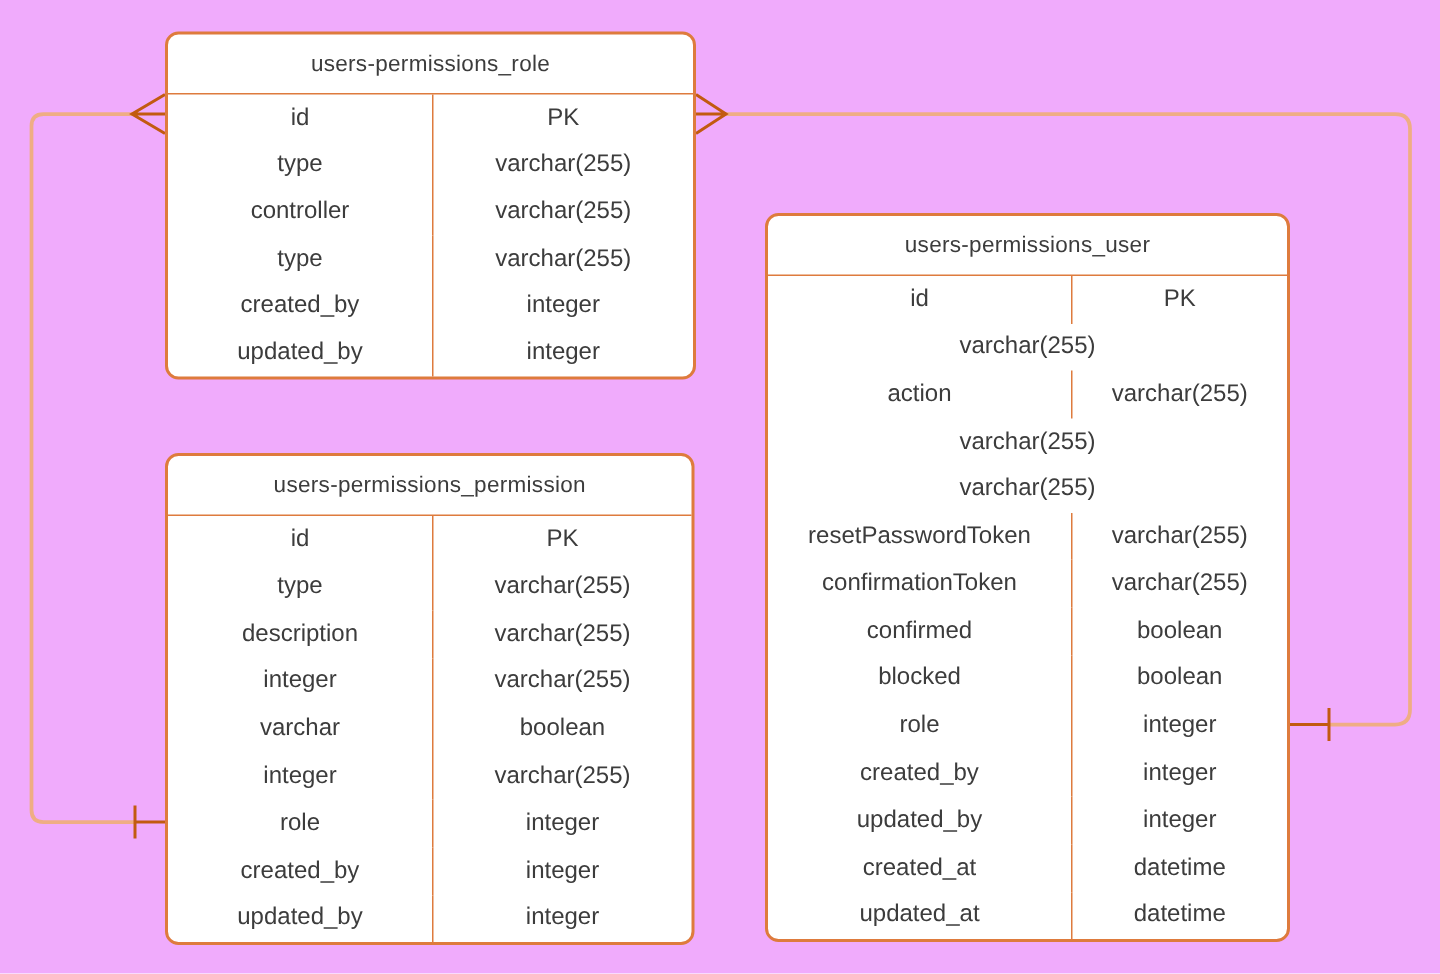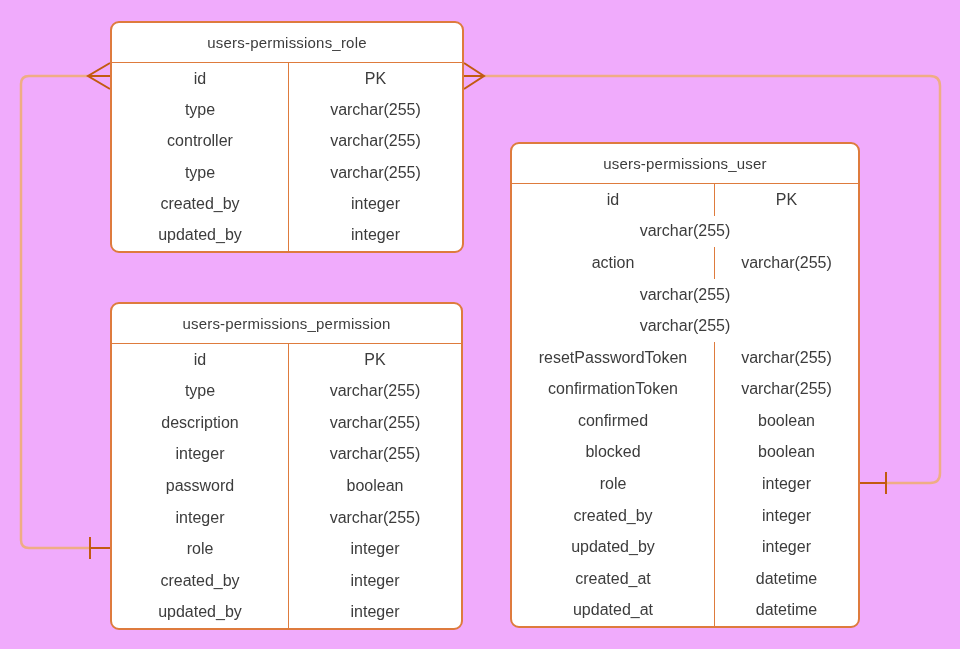--- a/index.html
+++ b/index.html
@@ -150,21 +150,21 @@
         </div>
         <div class="row">
           <div class="cell name">description</div>
           <div class="cell type">varchar(255)</div>
         </div>
         <div class="row">
           <div class="cell name">integer</div>
           <div class="cell type">varchar(255)</div>
         </div>
         <div class="row">
-          <div class="cell name">password</div>
+          <div class="cell name">varchar</div>
           <div class="cell type">boolean</div>
         </div>
         <div class="row">
           <div class="cell name">integer</div>
           <div class="cell type">varchar(255)</div>
         </div>
         <div class="row">
           <div class="cell name">role</div>
           <div class="cell type">integer</div>
         </div>

